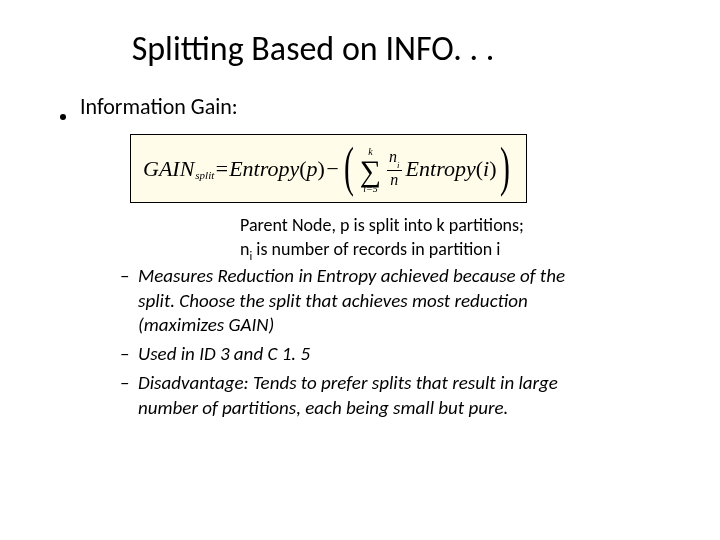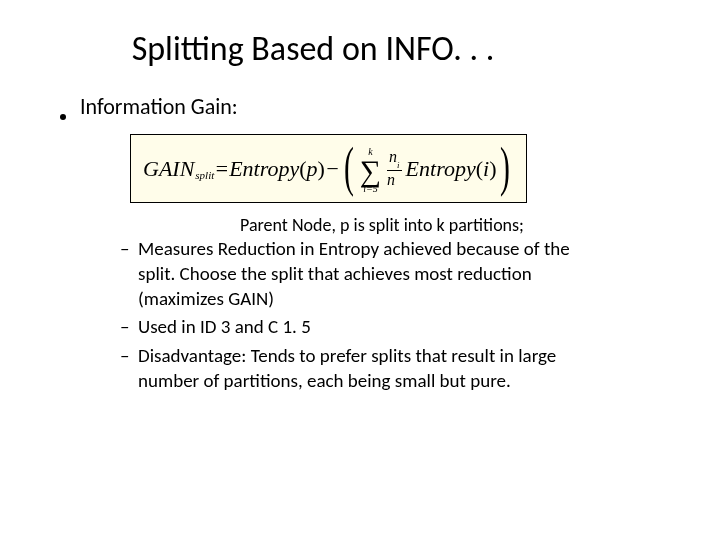--- a/index.html
+++ b/index.html
@@ -93,20 +93,21 @@
     font-family: "Times New Roman", serif;
   }
   .sum .sigma {
     font-size: 30px;
     line-height: 0.9;
     font-family: "Times New Roman", serif;
   }
   .frac {
     display: inline-flex;
     flex-direction: column;
+    align-items: center;
     font-size: 16px;
     line-height: 1;
     margin: 0 4px;
     position: relative;
     top: 0;
   }
   .frac .num {
     border-bottom: 1px solid #000;
     padding: 0 2px 1px 2px;
   }
@@ -138,20 +139,21 @@
     margin-bottom: 4px;
     line-height: 1.3;
   }
   .bullet-l2 .dash {
     width: 18px;
     flex-shrink: 0;
     text-align: left;
   }
   .bullet-l2 .txt {
     flex: 1;
+    font-style: italic;
   }
 </style>
 </head>
 <body>
 
 <div class="slide">
 
   <h1 class="title">Splitting Based on INFO. . .</h1>
 
   <div class="bullet-l1">
@@ -182,20 +184,23 @@
       <span>Entropy</span>
         <span class="lparen">(</span>
         <span>i</span>
         <span class="rparen">)</span>
       <span class="bigparen">)</span>
     </div>
   </div>
 
   <div class="caption">
     <div>Parent Node, p is split into k partitions;</div>
+    <div>
+      <span>n</span><span class="subi">i</span><span> is number of records in partition i</span>
+    </div>
   </div>
 
   <div class="sublist">
     <div class="bullet-l2">
       <span class="dash">–</span>
       <span class="txt">Measures Reduction in Entropy achieved because of the split. Choose the split that achieves most reduction (maximizes GAIN)</span>
     </div>
     <div class="bullet-l2">
       <span class="dash">–</span>
       <span class="txt">Used in ID 3 and C 1. 5</span>

